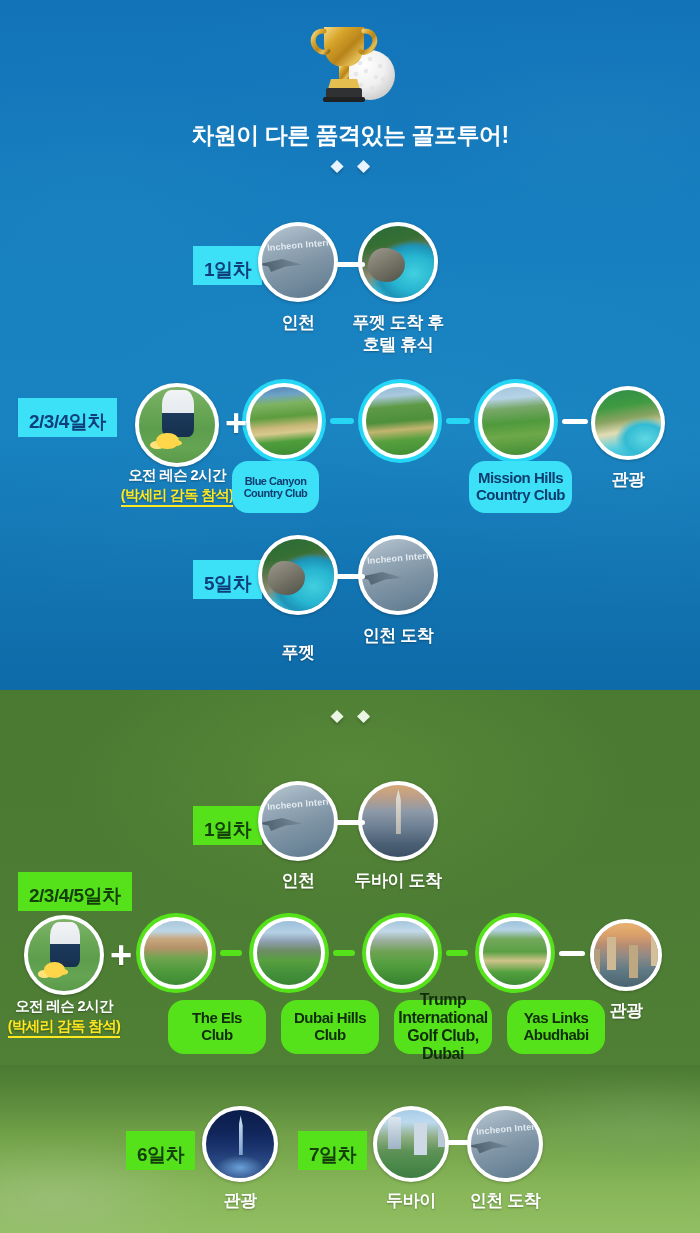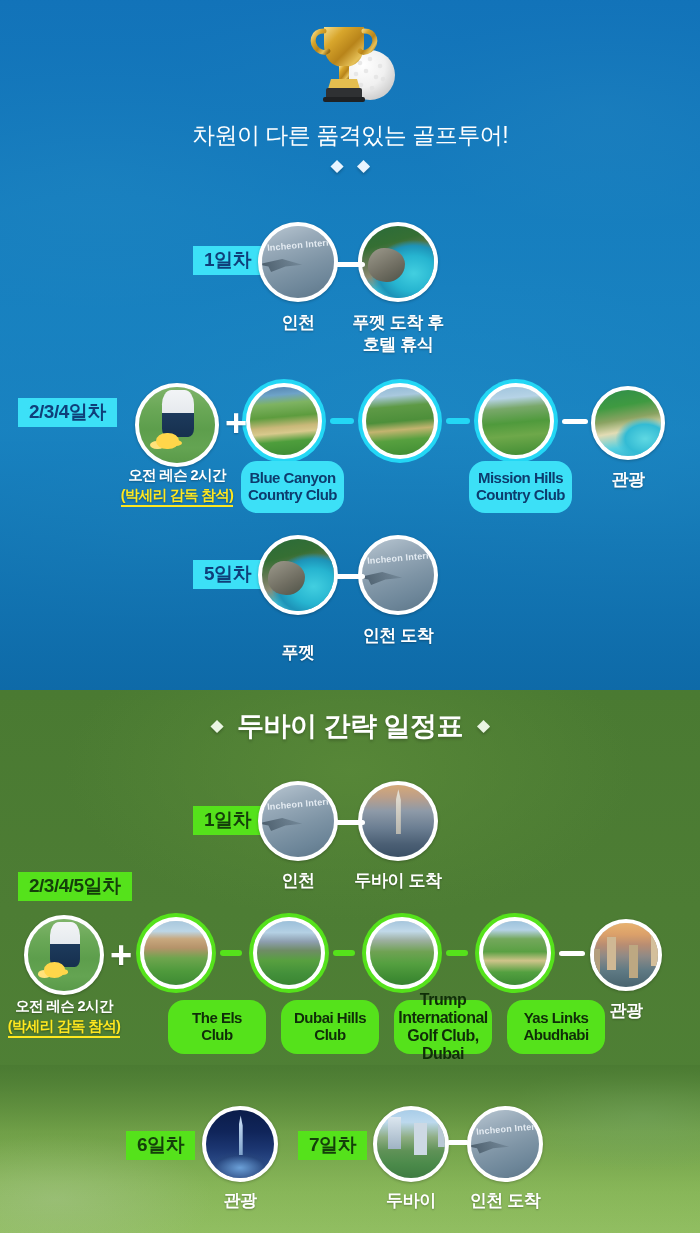--- a/index.html
+++ b/index.html
@@ -87,21 +87,21 @@
     z-index: 10;
   }
 
   
   .tagline {
     position: absolute;
     left: 0; top: 120px;
     width: 700px;
     text-align: center;
     font-size: 23px;
-    font-weight: normal;
+    font-weight: bold;
     color: #ffffff;
     letter-spacing: -0.5px;
     z-index: 10;
   }
 
   .sec-title {
     width: 700px;
     text-align: center;
     font-size: 27px;
     font-weight: bold;
@@ -119,21 +119,21 @@
     color: #e8f4ff;
     transform: translateY(-1px);
   }
   .title-phuket { position: absolute; left: 0; top: 158px; z-index: 10; }
   .title-dubai  { position: absolute; left: 0; top: 708px; z-index: 10; }
   .title-dubai .dia { color: #eaf5e3; }
 
   
   .badge {
     display: inline-block;
-    padding: 3px 11px 4px;
+    padding: 13px 11px 4px;
     font-size: 19px;
     font-weight: bold;
     letter-spacing: -0.5px;
     line-height: 1.18;
     white-space: nowrap;
   }
   .badge-blue { background: #3ce0f7; color: #0f3f7a; }
   .badge-green { background: #55e21b; color: #14400a; }
 
   
@@ -472,21 +472,21 @@
       </div>
   </div>
   <div class="conn" style="left:562px; top:419px; width:26px;"></div>
   <div class="node" style="left:591px; top:386px;">
     <div class="circ circ-white" style="width:74px; height:74px;">
         <div class="ph-resort"></div>
       </div>
   </div>
   <div class="cap" style="left:578px; top:469px; width:100px;">관광</div>
 
-  <div class="pill pill-cyan" style="left:241px; top:461px; width:103px; height:52px; font-size:15px;">
+  <div class="pill pill-cyan" style="left:232px; top:461px; width:87px; height:52px; font-size:11px;">
     <span style="white-space:pre-line">Blue Canyon
 Country Club</span>
   </div>
   <div class="pill pill-cyan" style="left:469px; top:461px; width:103px; height:52px; font-size:15px;">
     <span style="white-space:pre-line">Mission Hills
 Country Club</span>
   </div>
 
   <div class="node" style="left:193px; top:560px;">
     <span class="badge badge-blue">5일차</span>
@@ -507,21 +507,20 @@
   </div>
   <div class="cap" style="left:338px; top:625px; width:120px;">인천 도착</div>
 
   <div class="sec-dubai">
     <div class="bg-top"></div>
     <div class="bg-grass"></div>
   </div>
 
   <div class="sec-title title-dubai">
     <span class="dia">◆</span>
-    <span>두바이 간략 일정표</span>
     <span class="dia">◆</span>
   </div>
 
   <div class="node" style="left:193px; top:806px;">
     <span class="badge badge-green">1일차</span>
   </div>
   <div class="conn" style="left:335px; top:820px; width:30px;"></div>
   <div class="node" style="left:258px; top:781px;">
     <div class="circ circ-white" style="width:80px; height:80px;">
       <div class="ph-incheon">

